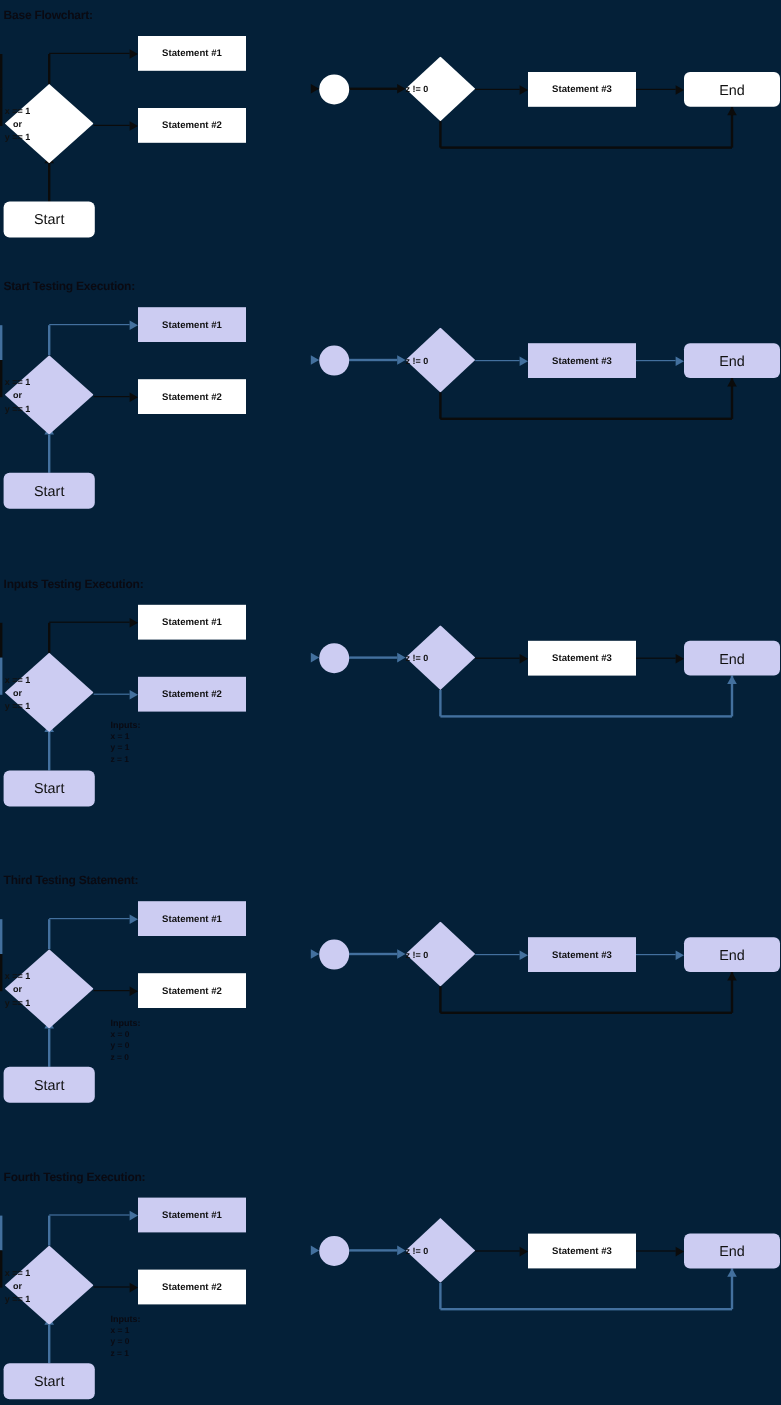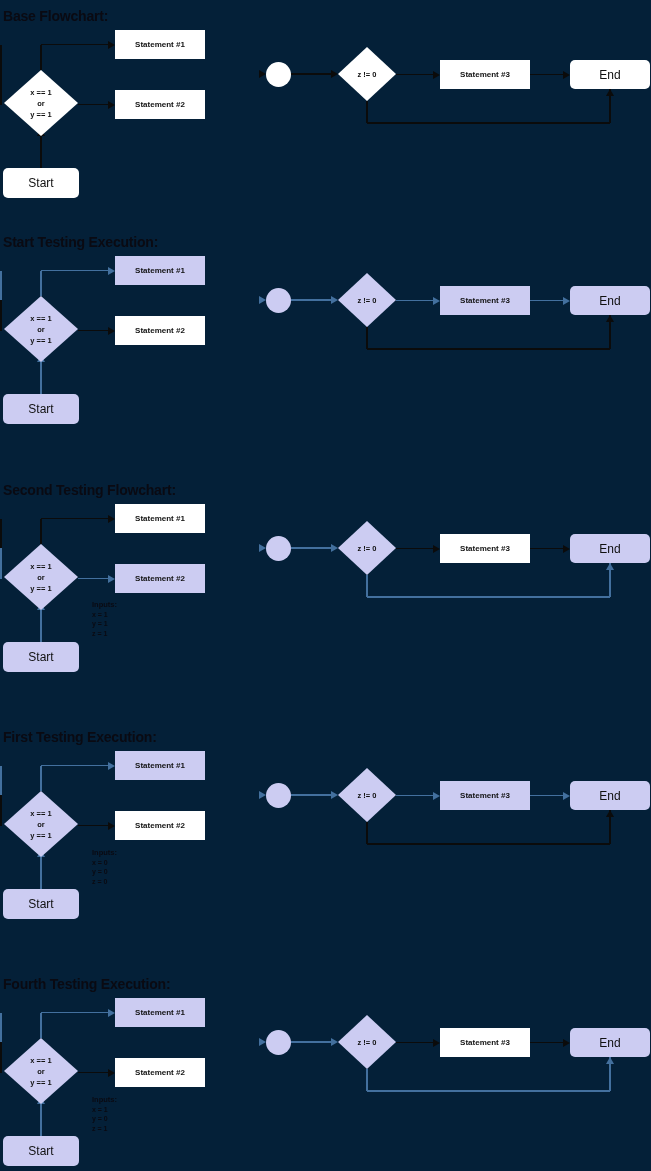--- a/index.html
+++ b/index.html
@@ -2,37 +2,37 @@
 <html><head>
 <meta charset="utf-8">
 <style>
   html,body{margin:0;padding:0;background:#042038;}
   body{
     width:651px;height:1171px;position:relative;overflow:hidden;
     font-family:"Liberation Sans", sans-serif;
   }
   .section{position:absolute;left:0;width:651px;}
   .sec-title{
-    position:absolute;left:3px;font-size:14px;font-weight:bold;color:#0a0a12;
+    position:absolute;left:3px;font-size:10px;font-weight:bold;color:#0a0a12;
     letter-spacing:-0.2px;white-space:nowrap;
   }
   
   .node{position:absolute;box-sizing:border-box;}
   .box{
     display:flex;align-items:center;justify-content:center;
     font-size:8px;color:#111;font-weight:bold;white-space:nowrap;
   }
   .term{
     border-radius:5px;
     display:flex;align-items:center;justify-content:center;
     font-size:12px;color:#111;white-space:nowrap;
   }
   .circle{border-radius:50%;}
   .diamond{
-    display:flex;align-items:center;justify-content:center;
+    display:flex;align-items:center;justify-content:flex-start;
   }
   .diamond .dlabel{
     position:relative;z-index:2;font-size:7.5px;color:#111;font-weight:bold;
     text-align:center;line-height:11px;white-space:nowrap;
   }
   .dshape{position:absolute;inset:0;}
   
   .f-white{background:#ffffff;}
   .f-lav{background:#ccccf2;}
   
@@ -137,21 +137,21 @@
         <div class="dlabel"><span>z != 0</span></div>
       </div>
       <div class="inputs" style="left: 92px; top: 374px;">
         <div class="ih">Inputs:</div>
         <div>x = 1</div>
         <div>y = 1</div>
         <div>z = 1</div>
       </div>
     </div>
     <div class="section" style="top: 474px; height: 246px;">
-      <div class="sec-title" style="top: 8px;">Second Testing Flowchart:</div>
+      <div class="sec-title" style="top: 8px;">Inputs Testing Execution:</div>
       <div class="ln v" style="left: 40.2px; top: 136px; height: 32px; background: rgb(67, 112, 158);"></div>
       <div class="arrow u a-blue" style="left: 37px; top: 129px;"></div>
       <div class="ln v" style="left: 40.2px; top: 44.5px; height: 25.5px; background: rgb(11, 11, 11);"></div>
       <div class="ln h" style="left: 41px; top: 43.7px; width: 67px; background: rgb(11, 11, 11);"></div>
       <div class="arrow r a-black" style="left: 108px; top: 40.5px;"></div>
       <div class="ln h" style="left: 78px; top: 103.7px; width: 30px; background: rgb(67, 112, 158);"></div>
       <div class="arrow r a-blue" style="left: 108px; top: 100.5px;"></div>
       <div class="ln h" style="top: 43.7px; background: rgb(11, 11, 11);"></div>
       <div class="ln v" style="top: 44.5px; height: 29.5px; background: rgb(11, 11, 11);"></div>
       <div class="ln h" style="top: 103.7px; background: rgb(67, 112, 158);"></div>
@@ -183,21 +183,21 @@
         <div class="dlabel"><span>z != 0</span></div>
       </div>
       <div class="inputs" style="left: 92px; top: 374px;">
         <div class="ih">Inputs:</div>
         <div>x = 0</div>
         <div>y = 0</div>
         <div>z = 0</div>
       </div>
     </div>
     <div class="section" style="top: 721px; height: 246px;">
-      <div class="sec-title" style="top: 8px;">First Testing Execution:</div>
+      <div class="sec-title" style="top: 8px;">Third Testing Statement:</div>
       <div class="ln v" style="left: 40.2px; top: 136px; height: 32px; background: rgb(67, 112, 158);"></div>
       <div class="arrow u a-blue" style="left: 37px; top: 129px;"></div>
       <div class="ln v" style="left: 40.2px; top: 44.5px; height: 25.5px; background: rgb(67, 112, 158);"></div>
       <div class="ln h" style="left: 41px; top: 43.7px; width: 67px; background: rgb(67, 112, 158);"></div>
       <div class="arrow r a-blue" style="left: 108px; top: 40.5px;"></div>
       <div class="ln h" style="left: 78px; top: 103.7px; width: 30px; background: rgb(11, 11, 11);"></div>
       <div class="arrow r a-black" style="left: 108px; top: 100.5px;"></div>
       <div class="ln h" style="top: 43.7px; background: rgb(67, 112, 158);"></div>
       <div class="ln v" style="top: 44.5px; height: 29.5px; background: rgb(67, 112, 158);"></div>
       <div class="ln h" style="top: 103.7px; background: rgb(11, 11, 11);"></div>

